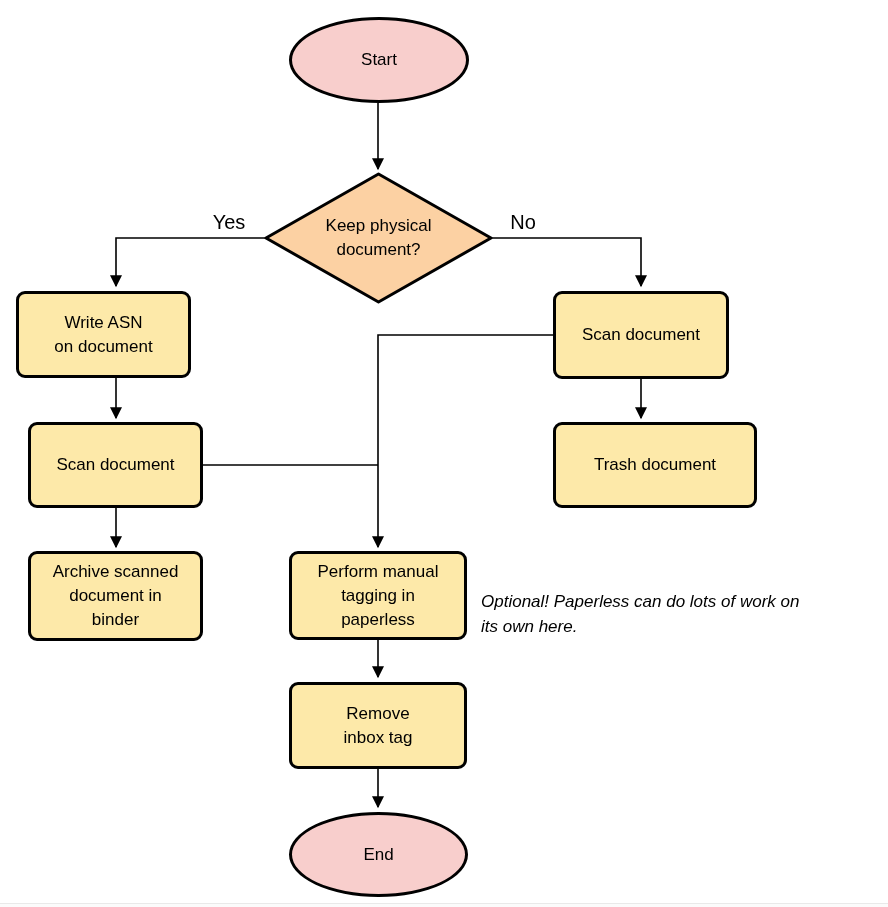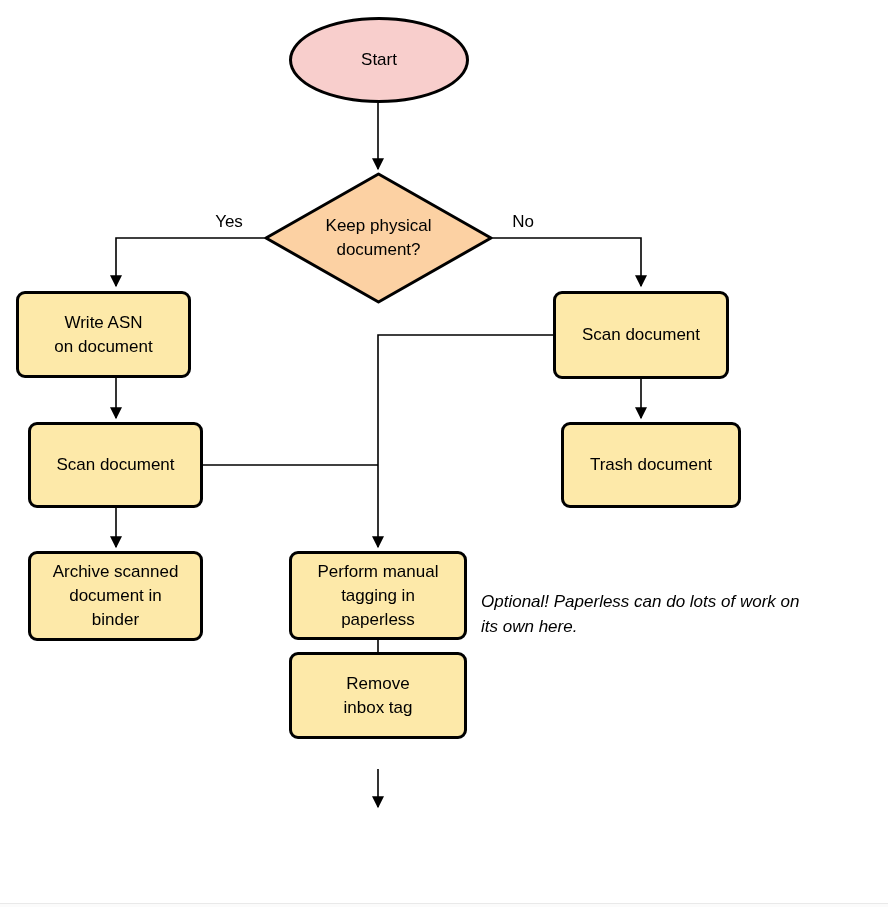--- a/index.html
+++ b/index.html
@@ -18,21 +18,21 @@
     border-radius:9px;
     display:flex;flex-direction:column;align-items:center;justify-content:center;
     font-size:17px;line-height:24px;text-align:center;
   }
   .terminator{background:var(--terminator-fill,#f8cecc);border-radius:50%;}
   .decision-label{
     position:absolute;display:flex;flex-direction:column;align-items:center;justify-content:center;
     font-size:17px;line-height:24px;text-align:center;background:transparent;border:none;
   }
   .edge-label{
-    position:absolute;font-size:17px;line-height:20px;text-align:center;background:#fff;padding:0 2px;
+    position:absolute;font-size:20px;line-height:20px;text-align:center;background:#fff;padding:0 2px;
   }
   .note{
     position:absolute;font-size:17px;line-height:25px;font-style:italic;text-align:left;
   }
   .note span{display:block;}
   .page-bottom-edge{
     position:absolute;left:0;top:903px;width:888px;height:4px;
     background:#fbfbfb;border-top:1px solid #e9e9e9;
   }
 </style>
@@ -86,35 +86,38 @@
   <div class="node" style="left:28px;top:551px;width:175px;height:90px;align-items:center;">
     <span>Archive scanned</span>
     <span>document in</span>
     <span>binder</span>
   </div>
 
   <div class="node" style="left:553px;top:291px;width:176px;height:88px;">
     <span>Scan document</span>
   </div>
 
-  <div class="node" style="left:553px;top:422px;width:180px;height:86px;margin-left:8px;">
+  <div class="node" style="left:553px;top:422px;width:204px;height:86px;">
     <span>Trash document</span>
   </div>
 
   <div class="node" style="left:289px;top:551px;width:178px;height:89px;">
     <span>Perform manual</span>
     <span>tagging in</span>
     <span>paperless</span>
   </div>
 
   <div class="note" style="left:481px;top:589px;width:410px;">
     <span>Optional! Paperless can do lots of work on</span>
     <span>its own here.</span>
   </div>
 
-  <div class="node" style="left:289px;top:652px;width:178px;height:87px;">
+  <div class="node" style="left:289px;top:682px;width:178px;height:87px;">
     <span>Remove</span>
     <span>inbox tag</span>
   </div>
 
+  <div class="node terminator" style="left:289px;top:812px;width:179px;height:85px;">
+    <span>End</span>
+  </div>
 
   <div class="page-bottom-edge"></div>
 </div>
 
 </body></html>

